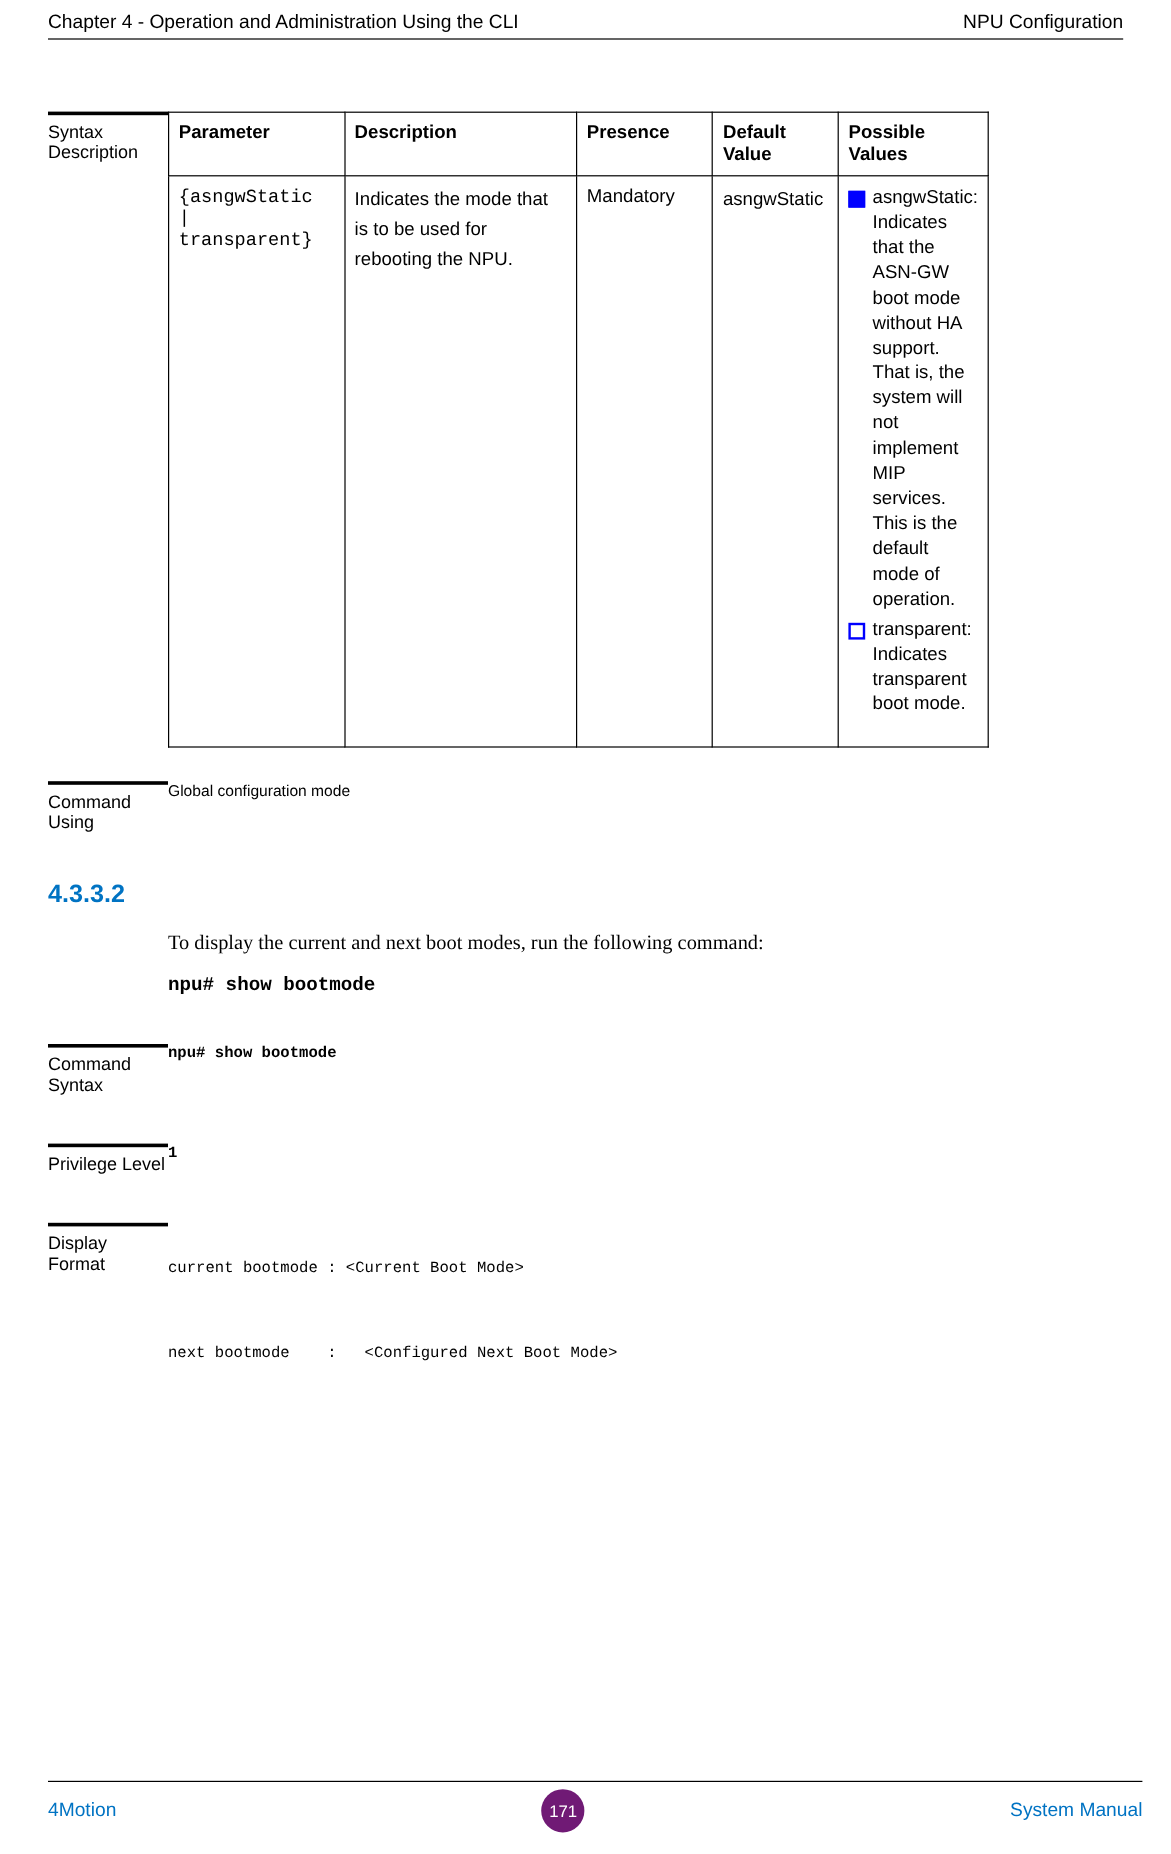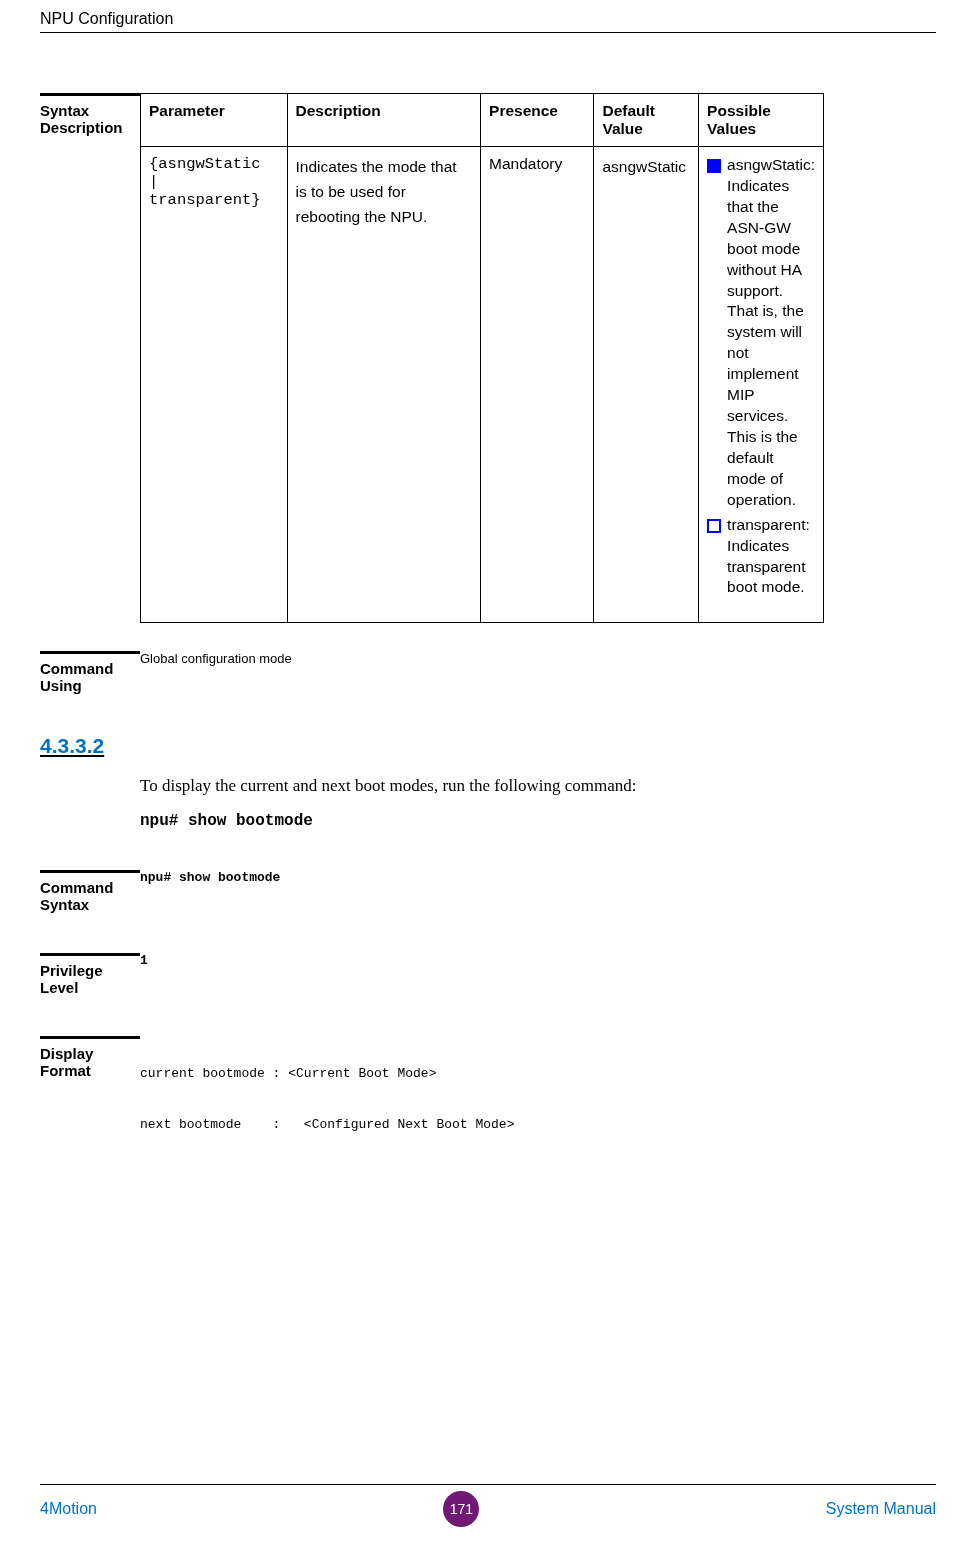--- a/index.html
+++ b/index.html
@@ -1,47 +1,48 @@
 <!DOCTYPE html>
 <html><head>
 <meta charset="utf-8">
 <style>
 body { margin:0; padding:0; font-family:Arial,Helvetica,sans-serif; color:#000; background:#fff; }
 .page { width:976px; height:1545px; margin:0 auto; position:relative; box-sizing:border-box; padding:0 40px; }
 .header-row { display:flex; justify-content:space-between; font-size:16px; padding-top:10px; }
 .header-rule { border:none; border-top:1px solid #000; margin:4px 0 0 0; }
 .content-row { display:flex; margin-top:60px; }
-.left-label { width:100px; flex:0 0 100px; font-weight:bold; font-size:15px; padding-top:2px; }
+.left-label { width:100px; flex:0 0 100px; font-weight:normal; font-size:15px; padding-top:2px; }
 .left-label-rule { border:none; border-top:3px solid #000; width:100px; margin:0 0 4px 0; }
 table.param-table { border-collapse:collapse; width:684px; font-size:15.5px; }
 table.param-table th, table.param-table td { border:1px solid #000; padding:8px 8px; text-align:left; vertical-align:top; }
 table.param-table th { font-weight:bold; }
 .mono { font-family:"Courier New",monospace; }
 .list-bullet { display:inline-block; width:10px; height:10px; border:2px solid #00f; margin-right:6px; vertical-align:top; margin-top:4px; flex:0 0 10px; }
 .list-bullet.filled { background:#00f; }
 .bullet-item { display:flex; margin-bottom:4px; }
 .bullet-text { display:inline-block; }
-.section-row { display:flex; margin-top:40px; align-items:flex-start;text-decoration:underline; }
+.section-row { display:flex; margin-top:40px; align-items:flex-start; }
 .section-num { width:100px; flex:0 0 100px; font-size:21px; font-weight:bold; color:#0073c3; }
 .section-title { font-size:21px; font-weight:bold; color:#0073c3; }
 .body-text { margin-left:100px; font-family:"Book Antiqua",Georgia,serif; font-size:17px; margin-top:18px; }
 .body-mono { margin-left:100px; font-family:"Courier New",monospace; font-weight:bold; font-size:16px; margin-top:16px; }
 .block { display:flex; margin-top:40px; }
 .block .right { font-size:13px; }
-.footer { position:absolute; bottom:18px; left:40px; right:40px; }
+.footer { position:absolute; bottom:18px; left:40px; right:24px; }
 .footer-rule { border:none; border-top:1px solid #000; margin-bottom:6px; }
 .footer-row { display:flex; justify-content:space-between; align-items:center; font-size:16px; }
 .footer-left, .footer-right { color:#0073c3; }
 .page-badge { background:#701a75; color:#fff; border-radius:50%; width:36px; height:36px; display:flex; align-items:center; justify-content:center; font-size:14px; }
 </style>
 </head>
 <body>
 
 <div class="page">
   <div class="header-row">
+    <span>Chapter 4 - Operation and Administration Using the CLI</span>
     <span>NPU Configuration</span>
   </div>
   <hr class="header-rule">
 
   <div class="content-row">
     <div>
       <hr class="left-label-rule">
       <div class="left-label">Syntax Description</div>
     </div>
     <table class="param-table">
@@ -104,21 +105,21 @@
     <div class="right mono" style="font-weight:bold">1</div>
   </div>
 
   <div class="block">
     <div>
       <hr class="left-label-rule">
       <div class="left-label">Display Format</div>
     </div>
     <div class="right mono" style="white-space:pre">
       <div>current bootmode : &lt;Current Boot Mode&gt;</div>
-      <div style="margin-top:6px">next bootmode    :   &lt;Configured Next Boot Mode&gt;</div>
+      <div style="margin-top:26px">next bootmode    :   &lt;Configured Next Boot Mode&gt;</div>
     </div>
   </div>
 
   <div class="footer">
     <hr class="footer-rule">
     <div class="footer-row">
       <span class="footer-left">4Motion</span>
       <span class="page-badge">171</span>
       <span class="footer-right">System Manual</span>
     </div>

